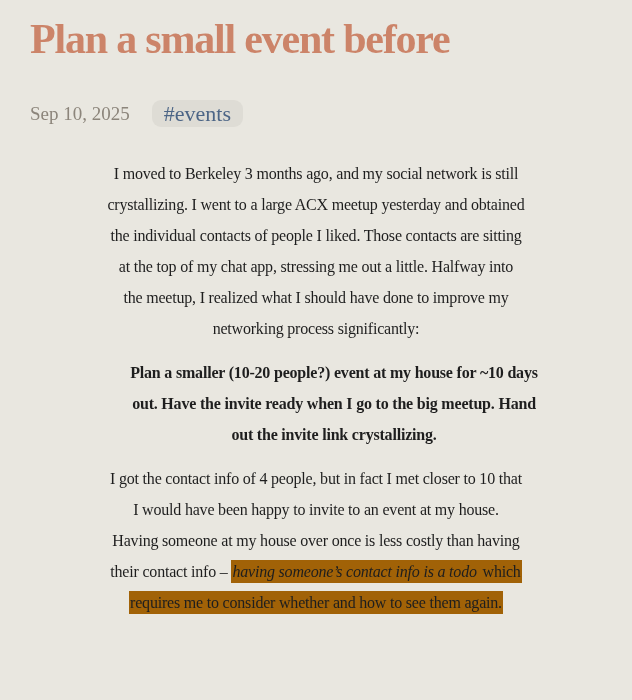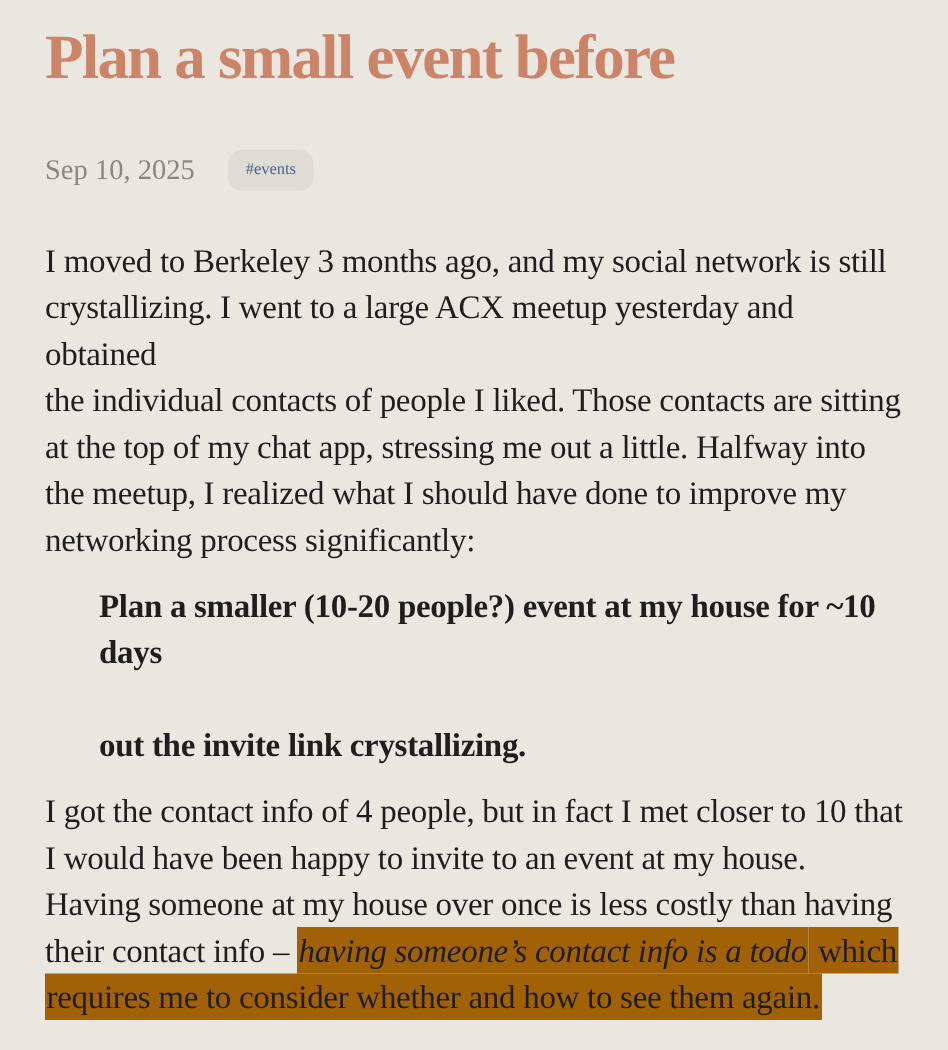--- a/index.html
+++ b/index.html
@@ -29,47 +29,48 @@
   }
   .date {
     color: #8c857b;
     font-size: 19px;
     line-height: 27px;
   }
   .tag {
     display: inline-block;
     color: #4c6586;
     background: #dedcd5;
-    font-size: 11px;
+    font-size: 22px;
     line-height: 19px;
     padding: 4px 12px;
     border-radius: 9px;
     text-decoration: none;
     cursor: pointer;
   }
   .post-body p {
     margin: 0 0 13px 0;
-    font-size: 22px;
+    font-size: 16px;
     line-height: 31px;
     letter-spacing: -0.2px;
+    text-align: center;
   }
   .post-body p.bold { font-weight: 700; margin-left: 36px; }
   .italic { font-style: italic; }
   .highlight {
     background: #a16207;
     padding: 3px 1px;
   }
 </style>
 </head>
 <body>
 
 <article>
   <h1 id="post-title"><span>Plan a small event before</span><br></h1>
   <div class="meta">
     <span class="date">Sep 10, 2025</span>
     <a class="tag">#events</a>
   </div>
   <div class="post-body" id="post-body">
       <p><span>I moved to Berkeley 3 months ago, and my social network is still</span><br><span>crystallizing. I went to a large ACX meetup yesterday and obtained</span><br><span>the individual contacts of people I liked. Those contacts are sitting</span><br><span>at the top of my chat app, stressing me out a little. Halfway into</span><br><span>the meetup, I realized what I should have done to improve my</span><br><span>networking process significantly:</span></p>
-      <p class="bold"><span>Plan a smaller (10-20 people?) event at my house for ~10 days</span><br><br><span>out the invite link crystallizing.</span></p>
+      <p class="bold"><span>Plan a smaller (10-20 people?) event at my house for ~10 days</span><br><span>out. Have the invite ready when I go to the big meetup. Hand</span><br><span>out the invite link crystallizing.</span></p>
       <p><span>I got the contact info of 4 people, but in fact I met closer to 10 that</span><br><span>I would have been happy to invite to an event at my house.</span><br><span>Having someone at my house over once is less costly than having</span><br><span>their contact info – </span><span class="italic highlight">having someone’s contact info is a todo</span><span class="highlight"> which</span><br><span class="highlight">requires me to consider whether and how to see them again.</span></p>
     </div>
 </article>
 
 </body></html>

